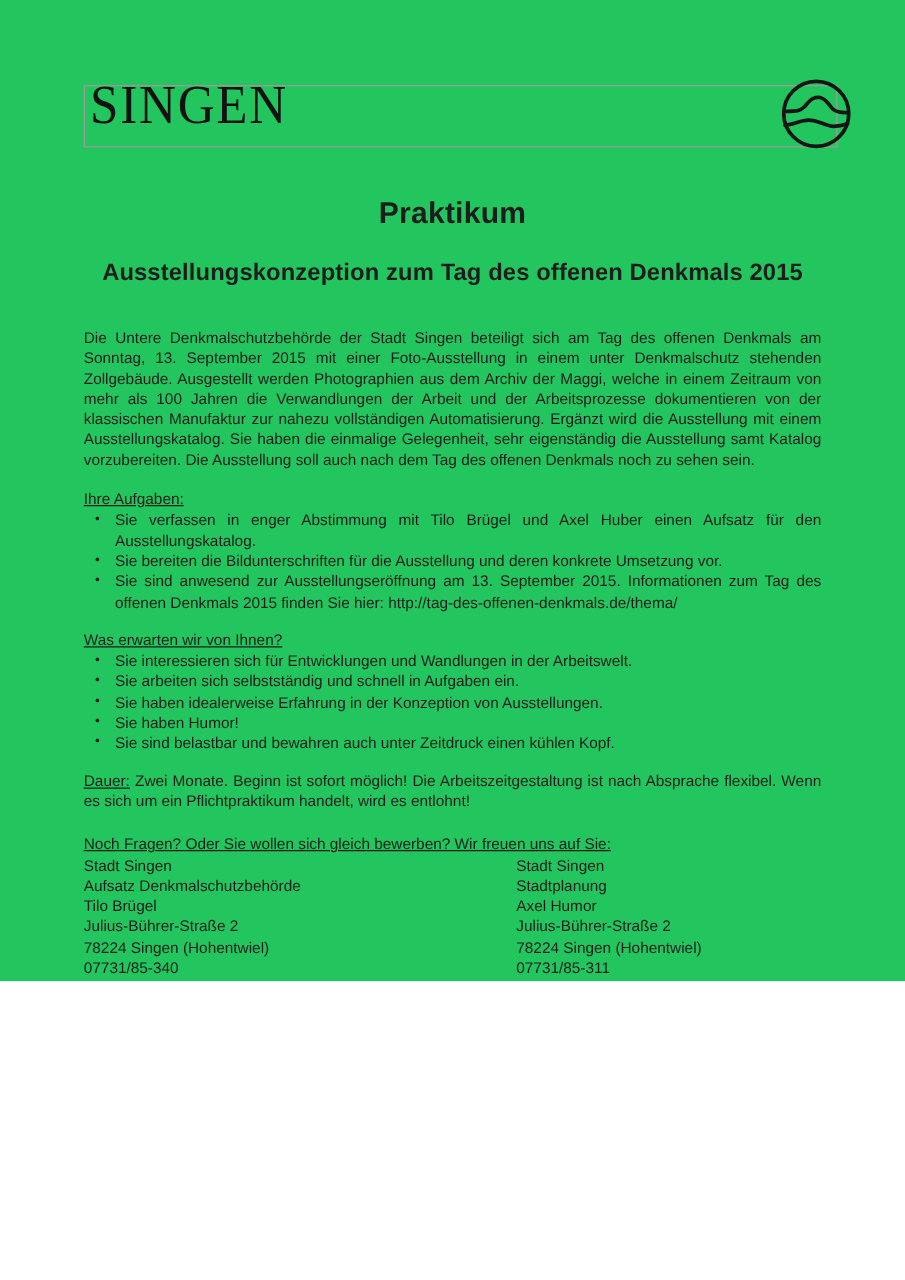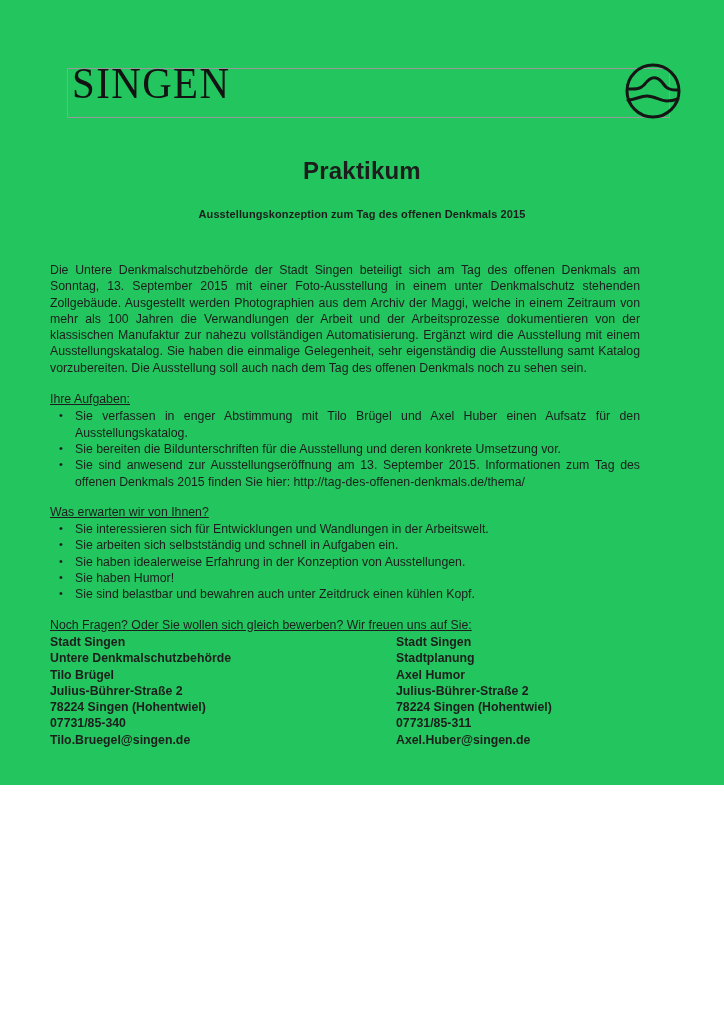--- a/index.html
+++ b/index.html
@@ -63,29 +63,29 @@
     font-size: 24px;
     font-weight: bold;
     letter-spacing: 0.2px;
   }
   .doc-subtitle {
     position: absolute;
     left: 0;
     top: 208px;
     width: 724px;
     text-align: center;
-    font-size: 11px;
+    font-size: 19px;
     font-weight: bold;
     letter-spacing: 0.1px;
   }
 
   
   .content {
     position: absolute;
-    left: 50px;
+    left: 67px;
     top: 262px;
     width: 590px;
     font-size: 12.3px;
     line-height: 16.3px;
   }
   .para {
     text-align: justify;
     margin: 0 0 15px 0;
   }
   .section-head {
@@ -120,21 +120,20 @@
     margin-bottom: 1px;
   }
   .contact-cols {
     position: relative;
     width: 590px;
   }
   .contact-col {
     position: absolute;
     top: 0;
     width: 290px;
-    font-weight: bold;
   }
   .contact-col.left { left: 0; }
   .contact-col.right { left: 346px; }
   .contact-col div { white-space: nowrap; }
   .contact-spacer { height: 118px; }
 </style>
 </head>
 <body>
 
 <div class="page">
@@ -169,27 +168,30 @@
 
     <div class="section-head">Was erwarten wir von Ihnen?</div>
     <ul class="bullets tight">
       <li>Sie interessieren sich für Entwicklungen und Wandlungen in der Arbeitswelt.</li>
       <li>Sie arbeiten sich selbstständig und schnell in Aufgaben ein.</li>
       <li>Sie haben idealerweise Erfahrung in der Konzeption von Ausstellungen.</li>
       <li>Sie haben Humor!</li>
       <li>Sie sind belastbar und bewahren auch unter Zeitdruck einen kühlen Kopf.</li>
     </ul>
 
+    <div class="dauer-block">
+      <span class="dauer-label">Dauer:</span><span> Zwei Monate. Beginn ist sofort möglich! Die Arbeitszeitgestaltung ist nach Absprache flexibel. Wenn es sich um ein Pflichtpraktikum handelt, wird es entlohnt!</span>
+    </div>
 
     <div class="contact-head">Noch Fragen? Oder Sie wollen sich gleich bewerben? Wir freuen uns auf Sie:</div>
 
     <div class="contact-cols">
       <div class="contact-col left">
         <div>Stadt Singen</div>
-        <div>Untere Denkmalschutzbehörde</div>
+        <div>Aufsatz Denkmalschutzbehörde</div>
         <div>Tilo Brügel</div>
         <div>Julius-Bührer-Straße 2</div>
         <div>78224 Singen (Hohentwiel)</div>
         <div>07731/85-340</div>
         <div>Tilo.Bruegel@singen.de</div>
       </div>
       <div class="contact-col right">
         <div>Stadt Singen</div>
         <div>Stadtplanung</div>
         <div>Axel Humor</div>

